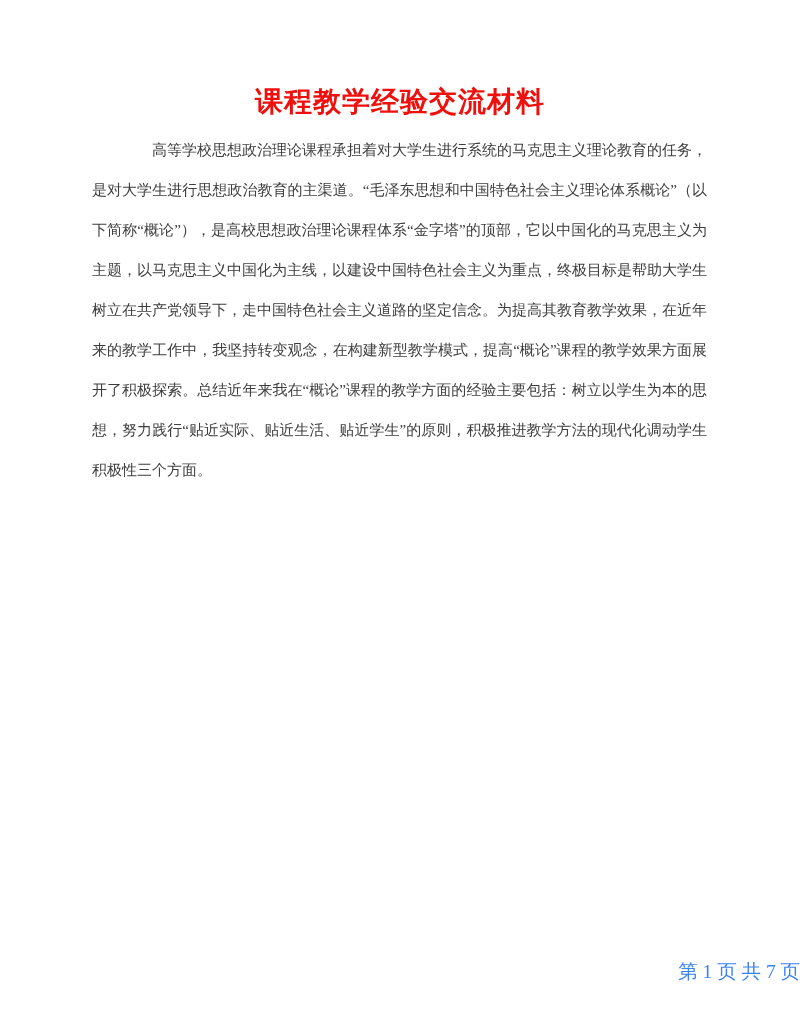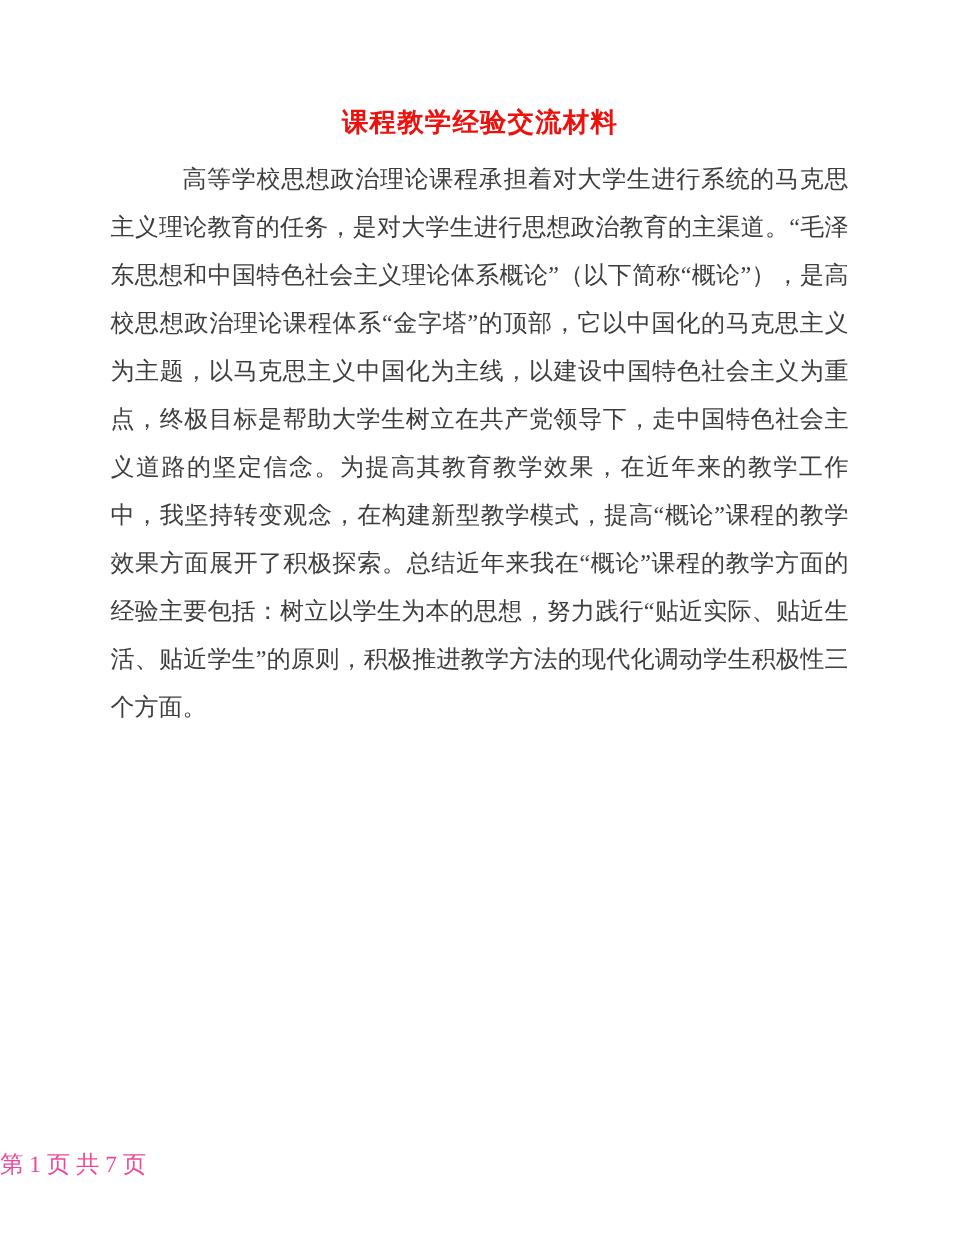--- a/index.html
+++ b/index.html
@@ -13,52 +13,52 @@
     height: 1036px;
     background: #ffffff;
     overflow: hidden;
     font-family: "Liberation Serif", "DejaVu Serif", serif;
     color: #3d3d3d;
   }
   .doc-title {
     margin: 0;
     padding: 86px 92px 0 92px;
     text-align: center;
-    font-size: 22px;
+    font-size: 28px;
     line-height: 32px;
     font-weight: bold;
     color: #ee100d;
     letter-spacing: 1px;
   }
   .doc-body {
     margin: 12px 93px 0 92px;
     width: 615px;
   }
   .para {
     margin: 0;
-    font-size: 20px;
+    font-size: 15px;
     line-height: 40px;
     text-align: justify;
     text-justify: inter-ideograph;
     text-indent: 60px;
     color: #3d3d3d;
     letter-spacing: 0px;
   }
   .para.heading {
     text-align: left;
   }
   .page-footer {
     position: absolute;
     left: 0;
     right: 0;
     top: 956px;
-    text-align: left;
+    text-align: right;
     font-size: 19.5px;
     line-height: 32px;
-    color: #ec4899;
+    color: #3b82f6;
   }
 </style>
 </head>
 <body>
 
 <div class="page">
 
   <h1 class="doc-title">课程教学经验交流材料</h1>
 
   <div class="doc-body">

